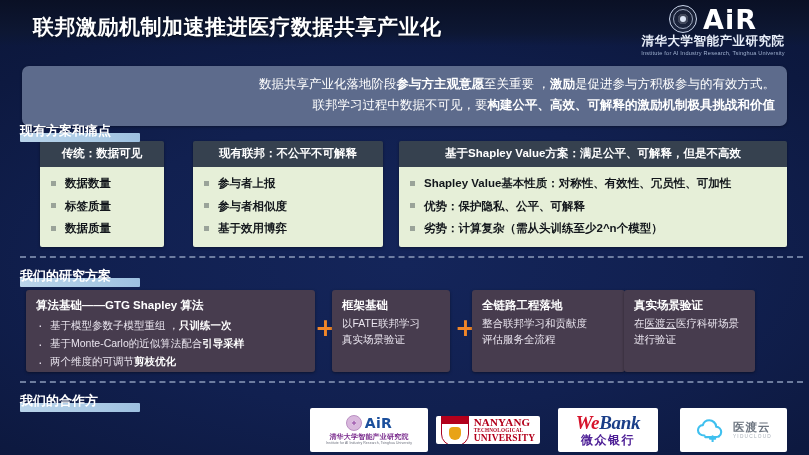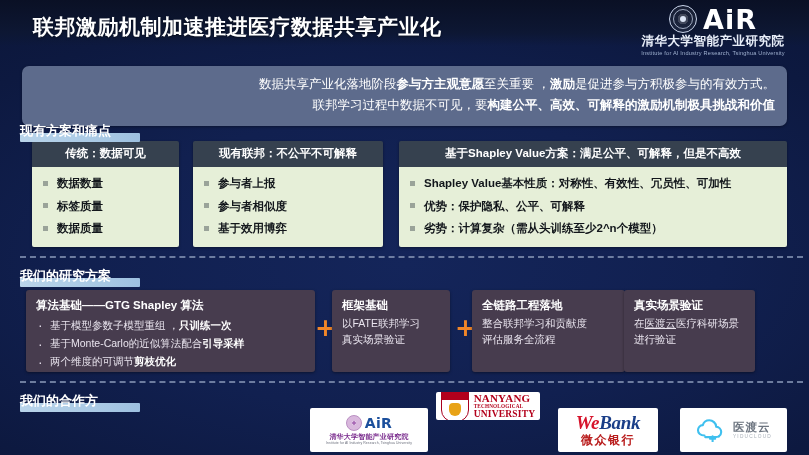--- a/index.html
+++ b/index.html
@@ -291,21 +291,21 @@
   }
   .ntu-text { line-height:1.05; text-align:left; }
   .ntu-1 { font-size:11px;font-weight:bold;color:#b3001b;font-family:"Liberation Serif",serif;letter-spacing:.2px; }
   .ntu-2 { font-size:5.2px;font-weight:bold;color:#b3001b;font-family:"Liberation Serif",serif;letter-spacing:.2px; }
   .ntu-3 { font-size:9.5px;font-weight:bold;color:#b3001b;font-family:"Liberation Serif",serif;letter-spacing:.2px; }
 
   .wb-logo { text-align:center; line-height:1.05; }
   .wb-en { font-size:19px;font-weight:bold;font-style:italic;font-family:"Liberation Serif",serif;letter-spacing:-.3px; }
   .wb-en .we { color:#d6132b; }
   .wb-en .bank { color:#1a3e88; }
-  .wb-cn { font-size:12px;font-weight:bold;color:#b91c1c;letter-spacing:1.5px;margin-top:1px; }
+  .wb-cn { font-size:12px;font-weight:bold;color:#4c1d95;letter-spacing:1.5px;margin-top:1px; }
 
   .yd-logo { display:flex; align-items:center; gap:6px; }
   .yd-cloud { position:relative; width:32px; height:24px; }
   .yd-text { line-height:1.1; text-align:left; }
   .yd-cn { font-size:11.5px;font-weight:bold;color:#6d7580;letter-spacing:1px; }
   .yd-en { font-size:4.8px;color:#aab1ba;letter-spacing:1.2px;margin-top:1px; }
 </style>
 </head>
 <body>
 
@@ -331,21 +331,21 @@
     <div>
       <span>联邦学习过程中数据不可见，要</span><b>构建公平、高效、可解释的激励机制极具挑战和价值</b>
     </div>
   </div>
 
   <div class="sec-head" style="top:122px;">
     <span class="bar" style="width:120px;"></span>
     <span class="txt">现有方案和痛点</span>
   </div>
 
-  <div class="pain-card" style="left:32px; top:141px; width:147px;">
+  <div class="pain-card" style="left:40px; top:141px; width:124px;">
     <div class="pain-head">传统：数据可见</div>
     <div class="pain-body">
       <ul>
         <li>数据数量</li>
         <li>标签质量</li>
         <li>数据质量</li>
       </ul>
     </div>
   </div>
 
@@ -422,21 +422,21 @@
     <div class="air-logo">
       <div class="air-top">
         <span class="air-seal"></span>
         <span class="air-wordmark">AiR</span>
       </div>
       <div class="air-cn">清华大学智能产业研究院</div>
       <div class="air-en">Institute for AI Industry Research, Tsinghua University</div>
     </div>
   </div>
 
-  <div class="logo-box" style="left:436px; top:392px; width:104px; height:28px;">
+  <div class="logo-box" style="left:436px; top:416px; width:104px; height:28px;">
     <div class="ntu-logo">
       <span class="ntu-crest"></span>
       <span class="ntu-text">
         <span class="ntu-1" style="display:block">NANYANG</span>
         <span class="ntu-2" style="display:block">TECHNOLOGICAL</span>
         <span class="ntu-3" style="display:block">UNIVERSITY</span>
       </span>
     </div>
   </div>
 

